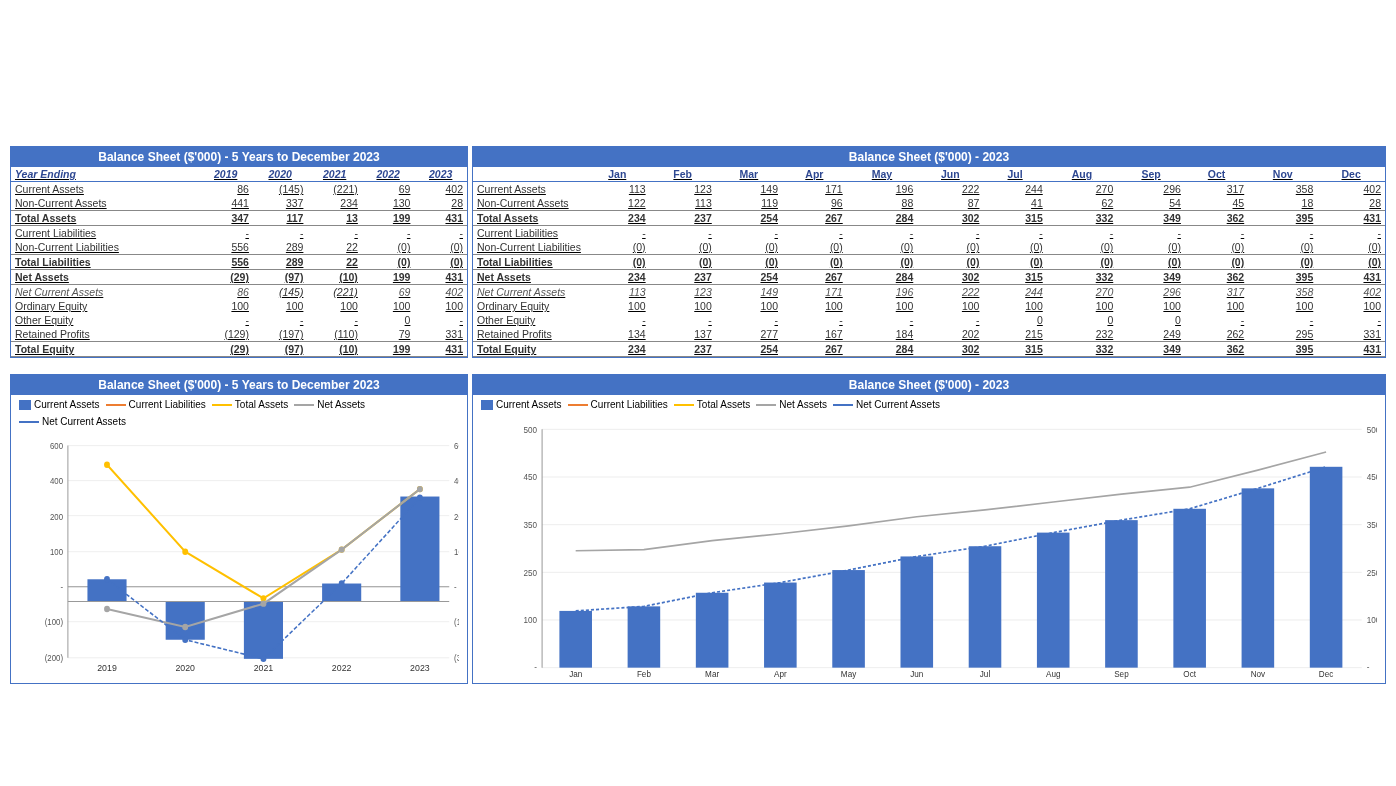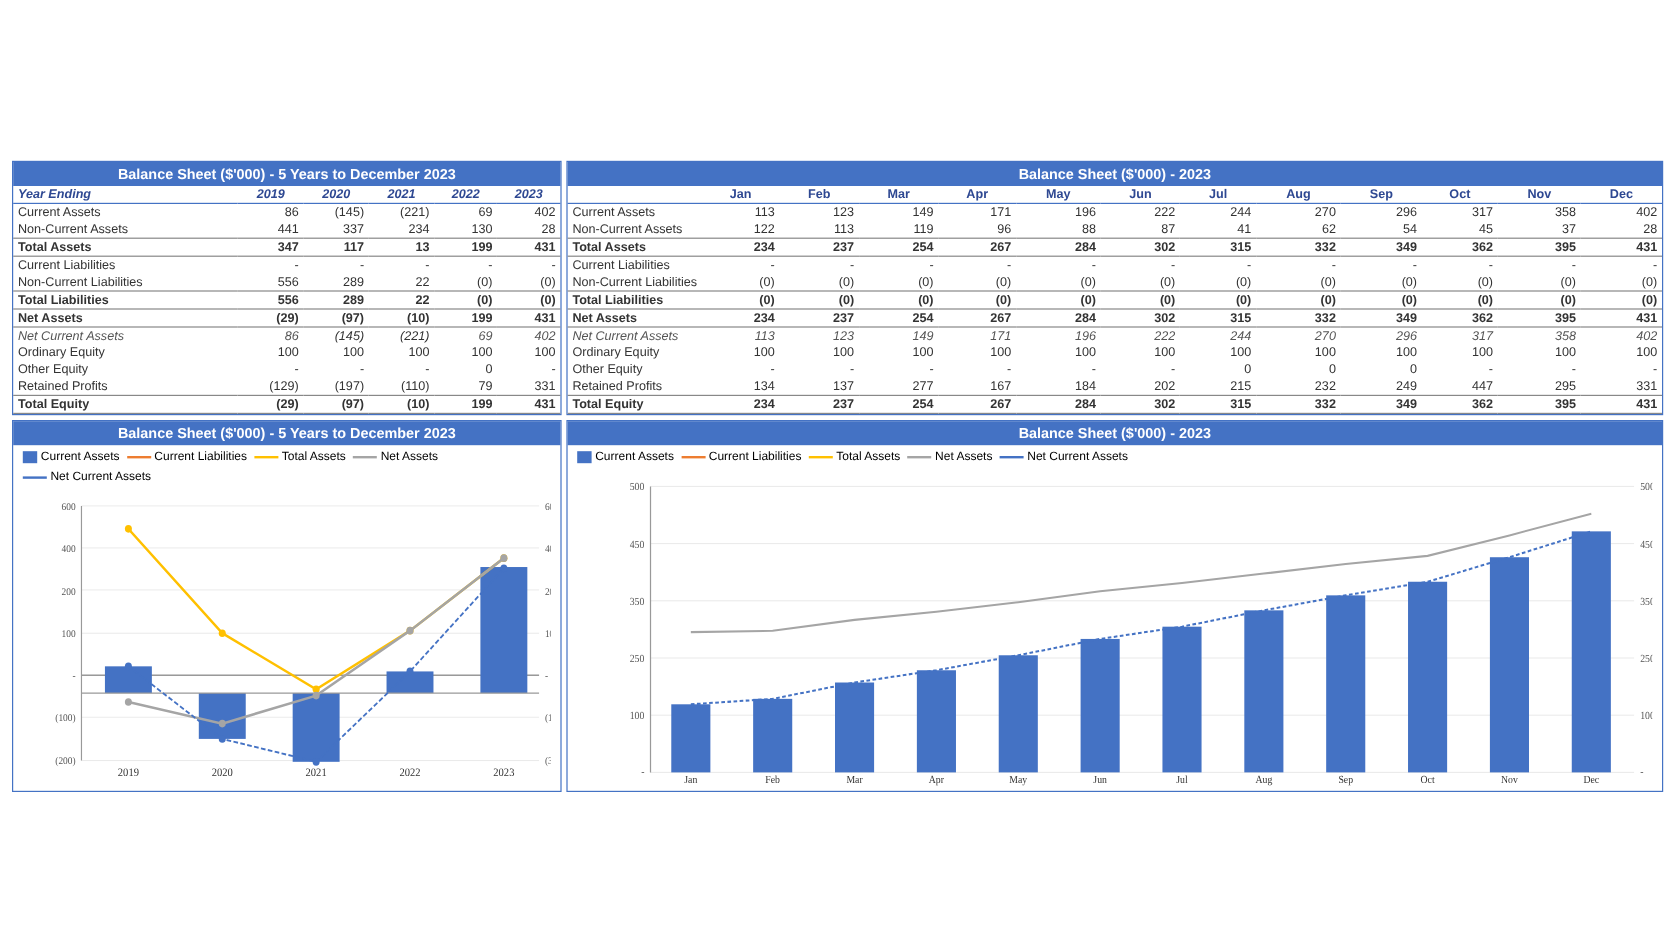--- a/index.html
+++ b/index.html
@@ -8,21 +8,21 @@
       font-family: Arial, sans-serif;
       font-size: 11px;
       width: 1396px;
       height: 786px;
       overflow: hidden;
     }
     .main-container {
       display: flex;
       flex-direction: column;
       padding: 10px;
-      gap: 4px;
+      gap: 16px;
       width: 100%;
       height: 100%;
     }
     .top-spacer { height: 120px; }
     .tables-row {
       display: flex;
       gap: 4px;
       width: 100%;
     }
     .panel {
@@ -33,20 +33,21 @@
       background: #4472C4;
       color: #fff;
       font-weight: bold;
       font-size: 12px;
       text-align: center;
       padding: 3px 6px;
     }
     table {
       width: 100%;
       border-collapse: collapse;
+      text-decoration: underline;
     }
     th, td {
       padding: 1px 4px;
       font-size: 10.5px;
       white-space: nowrap;
     }
     th {
       color: #2E4892;
       font-weight: bold;
       text-align: center;
@@ -121,21 +122,20 @@
     }
     .legend-bar {
       width: 12px;
       height: 10px;
       display: inline-block;
     }
     .chart-area {
       flex: 1;
       position: relative;
       padding: 4px 8px;
-      font-family: Liberation Serif, serif;
     }
     svg {
       width: 100%;
       height: 100%;
     }
   </style>
 </head>
 <body>
 
 <div class="main-container">
@@ -298,21 +298,21 @@
               <td>122</td>
               <td>113</td>
               <td>119</td>
               <td>96</td>
               <td>88</td>
               <td>87</td>
               <td>41</td>
               <td>62</td>
               <td>54</td>
               <td>45</td>
-              <td>37</td>
+              <td>18</td>
               <td>28</td>
             </tr>
             <tr class="bold-row section-border-top section-border-bottom">
               <td class="label-col" style="width: 100px; font-weight: bold;">Total Assets</td>
               <td>234</td>
               <td>237</td>
               <td>254</td>
               <td>267</td>
               <td>284</td>
               <td>302</td>
@@ -432,21 +432,21 @@
               <td class="label-col" style="width: 100px;">Retained Profits</td>
               <td>134</td>
               <td>137</td>
               <td>277</td>
               <td>167</td>
               <td>184</td>
               <td>202</td>
               <td>215</td>
               <td>232</td>
               <td>249</td>
-              <td>447</td>
+              <td>262</td>
               <td>295</td>
               <td>331</td>
             </tr>
             <tr class="bold-row section-border-top section-border-bottom">
               <td class="label-col" style="width: 100px; font-weight: bold;">Total Equity</td>
               <td>234</td>
               <td>237</td>
               <td>254</td>
               <td>267</td>
               <td>284</td>

